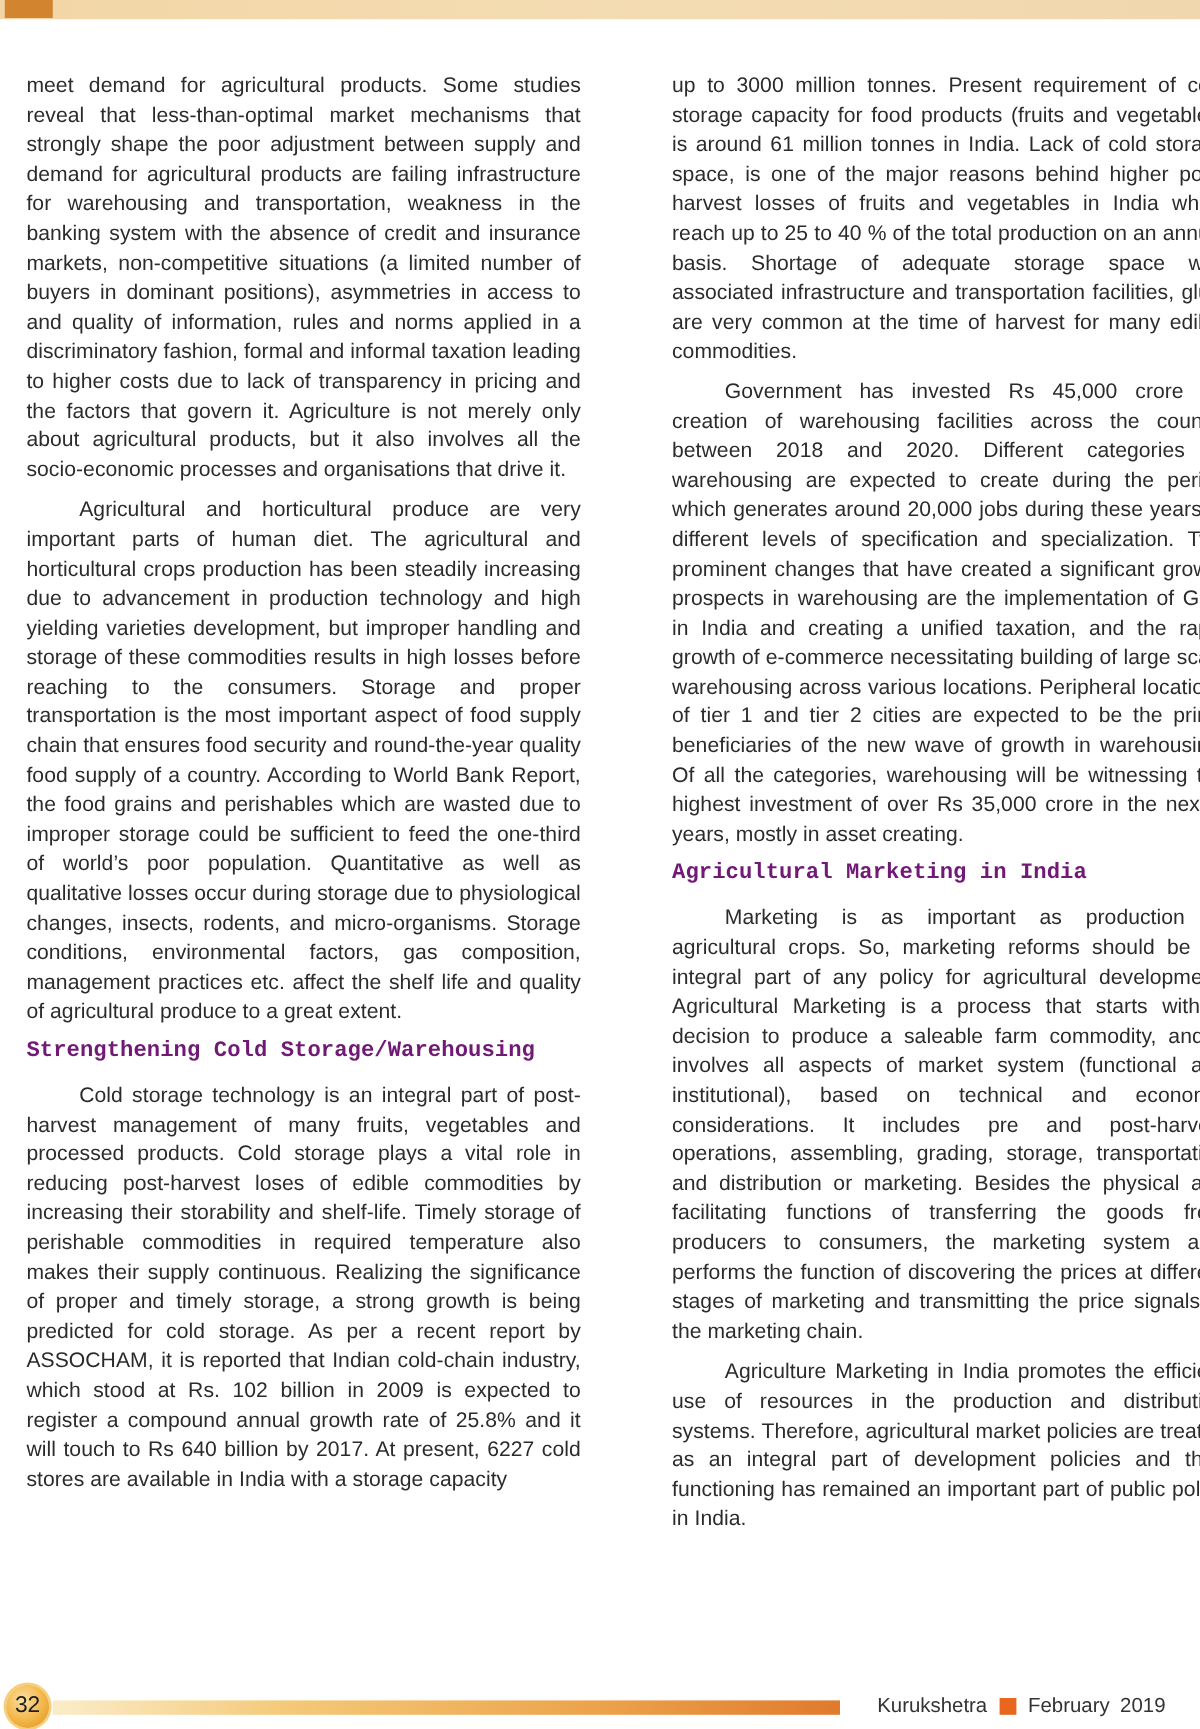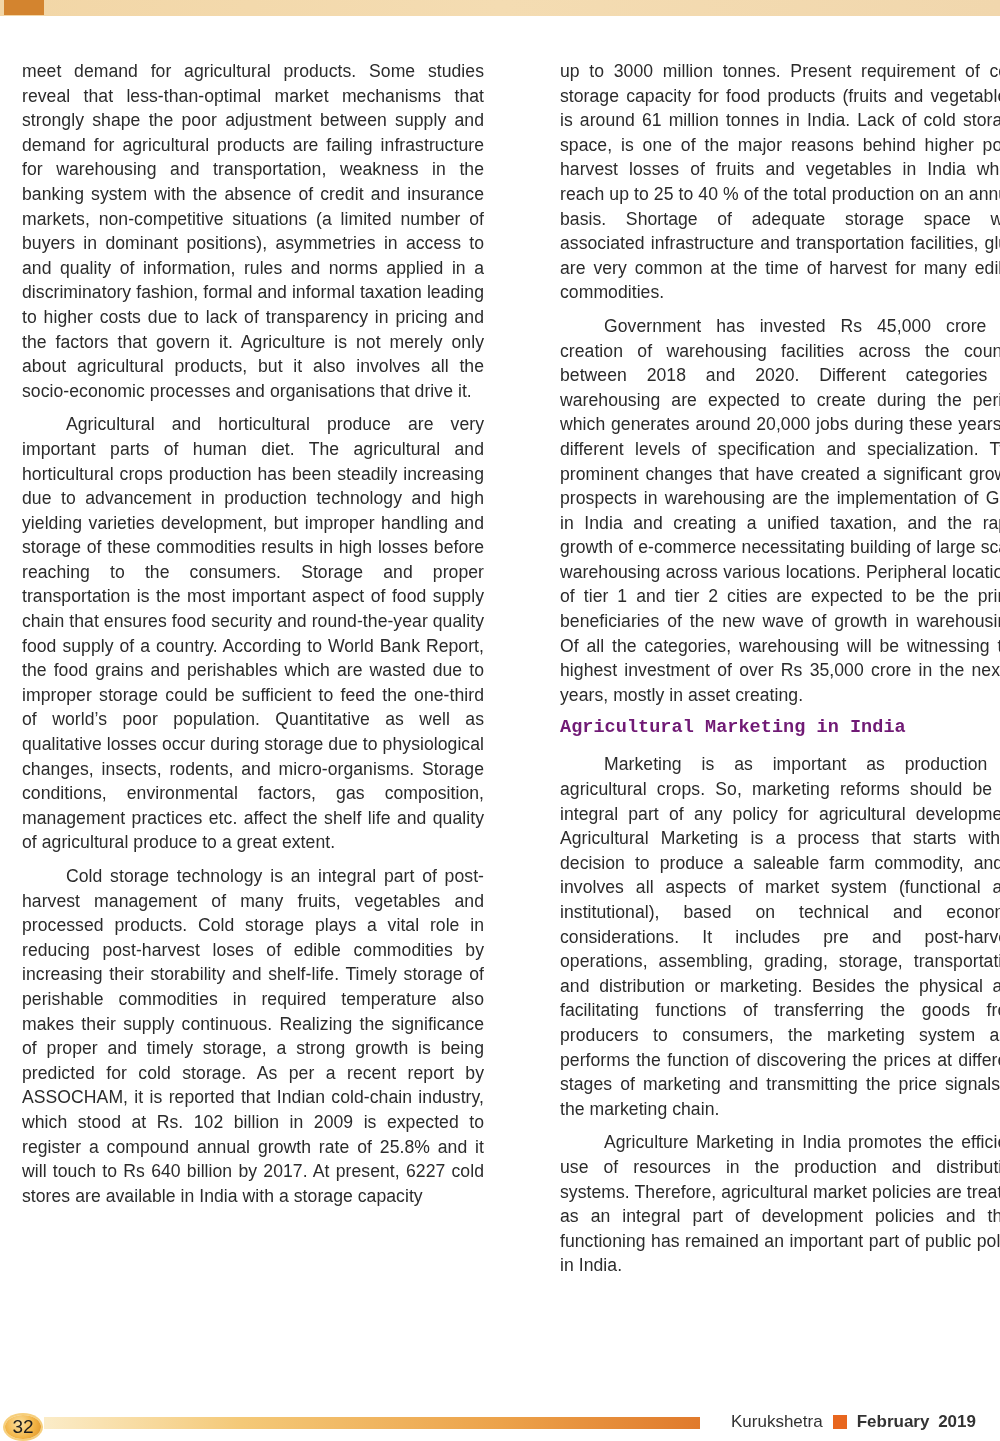--- a/index.html
+++ b/index.html
@@ -62,31 +62,30 @@
       left: 0;
       top: 1400px;
       width: 1000px;
       height: 41px;
     }
     .page-badge {
       position: absolute;
       left: 5px;
       top: 4px;
       width: 36px;
-      height: 24px;
+      height: 36px;
       border-radius: 50%;
       background: radial-gradient(circle at 40% 35%, #fbe0a0 0%, #f2b547 55%, #dc8f22 100%);
       box-shadow: 0 0 0 2px #f6cf7c;
       display: flex;
       align-items: center;
       justify-content: center;
       font-size: 19px;
       color: #1e1e1e;
       font-family: "Liberation Sans Narrow", "Liberation Sans", sans-serif;
-      margin-top: 11px;
     }
     .footer-bar {
       position: absolute;
       left: 44px;
       top: 17px;
       width: 656px;
       height: 12px;
       background: linear-gradient(90deg, #fbecc8 0%, #f4c978 30%, #eca24a 70%, #e07a2c 100%);
     }
     .footer-text {
@@ -101,33 +100,33 @@
     }
     .footer-square {
       display: inline-block;
       width: 14px;
       height: 14px;
       background: #e8661e;
       margin: 0 10px 0 10px;
     }
     .footer-date {
       word-spacing: 4px;
-      font-weight: bold;
     }
   </style>
 </head>
 <body>
 
 <div class="top-band">
   <div class="top-band-accent"></div>
 </div>
 
 <div class="column col-left">
   <p class="para">meet demand for agricultural products. Some studies reveal that less-than-optimal market mechanisms that strongly shape the poor adjustment between supply and demand for agricultural products are failing infrastructure for warehousing and transportation, weakness in the banking system with the absence of credit and insurance markets, non-competitive situations (a limited number of buyers in dominant positions), asymmetries in access to and quality of information, rules and norms applied in a discriminatory fashion, formal and informal taxation leading to higher costs due to lack of transparency in pricing and the factors that govern it. Agriculture is not merely only about agricultural products, but it also involves all the socio-economic processes and organisations that drive it.</p>
   <p class="para indent">Agricultural and horticultural produce are very important parts of human diet. The agricultural and horticultural crops production has been steadily increasing due to advancement in production technology and high yielding varieties development, but improper handling and storage of these commodities results in high losses before reaching to the consumers. Storage and proper transportation is the most important aspect of food supply chain that ensures food security and round-the-year quality food supply of a country. According to World Bank Report, the food grains and perishables which are wasted due to improper storage could be sufficient to feed the one-third of world’s poor population. Quantitative as well as qualitative losses occur during storage due to physiological changes, insects, rodents, and micro-organisms. Storage conditions, environmental factors, gas composition, management practices etc. affect the shelf life and quality of agricultural produce to a great extent.</p>
+  <h2 class="heading">Strengthening Cold Storage/Warehousing</h2>
   <p class="para indent">Cold storage technology is an integral part of post-harvest management of many fruits, vegetables and processed products. Cold storage plays a vital role in reducing post-harvest loses of edible commodities by increasing their storability and shelf-life. Timely storage of perishable commodities in required temperature also makes their supply continuous. Realizing the significance of proper and timely storage, a strong growth is being predicted for cold storage. As per a recent report by ASSOCHAM, it is reported that Indian cold-chain industry, which stood at Rs. 102 billion in 2009 is expected to register a compound annual growth rate of 25.8% and it will touch to Rs 640 billion by 2017. At present, 6227 cold stores are available in India with a storage capacity</p>
 </div>
 
 <div class="column col-right">
   <p class="para">up to 3000 million tonnes. Present requirement of cold storage capacity for food products (fruits and vegetables) is around 61 million tonnes in India. Lack of cold storage space, is one of the major reasons behind higher post-harvest losses of fruits and vegetables in India which reach up to 25 to 40 % of the total production on an annual basis. Shortage of adequate storage space with associated infrastructure and transportation facilities, gluts are very common at the time of harvest for many edible commodities.</p>
   <p class="para indent">Government has invested Rs 45,000 crore for creation of warehousing facilities across the country between 2018 and 2020. Different categories of warehousing are expected to create during the period which generates around 20,000 jobs during these years at different levels of specification and specialization. Two prominent changes that have created a significant growth prospects in warehousing are the implementation of GST in India and creating a unified taxation, and the rapid growth of e-commerce necessitating building of large scale warehousing across various locations. Peripheral locations of tier 1 and tier 2 cities are expected to be the prime beneficiaries of the new wave of growth in warehousing. Of all the categories, warehousing will be witnessing the highest investment of over Rs 35,000 crore in the next 3 years, mostly in asset creating.</p>
   <h2 class="heading">Agricultural Marketing in India</h2>
   <p class="para indent">Marketing is as important as production of agricultural crops. So, marketing reforms should be an integral part of any policy for agricultural development. Agricultural Marketing is a process that starts with a decision to produce a saleable farm commodity, and it involves all aspects of market system (functional and institutional), based on technical and economic considerations. It includes pre and post-harvest operations, assembling, grading, storage, transportation and distribution or marketing. Besides the physical and facilitating functions of transferring the goods from producers to consumers, the marketing system also performs the function of discovering the prices at different stages of marketing and transmitting the price signals in the marketing chain.</p>
   <p class="para indent">Agriculture Marketing in India promotes the efficient use of resources in the production and distribution systems. Therefore, agricultural market policies are treated as an integral part of development policies and their functioning has remained an important part of public policy in India.</p>
 </div>

